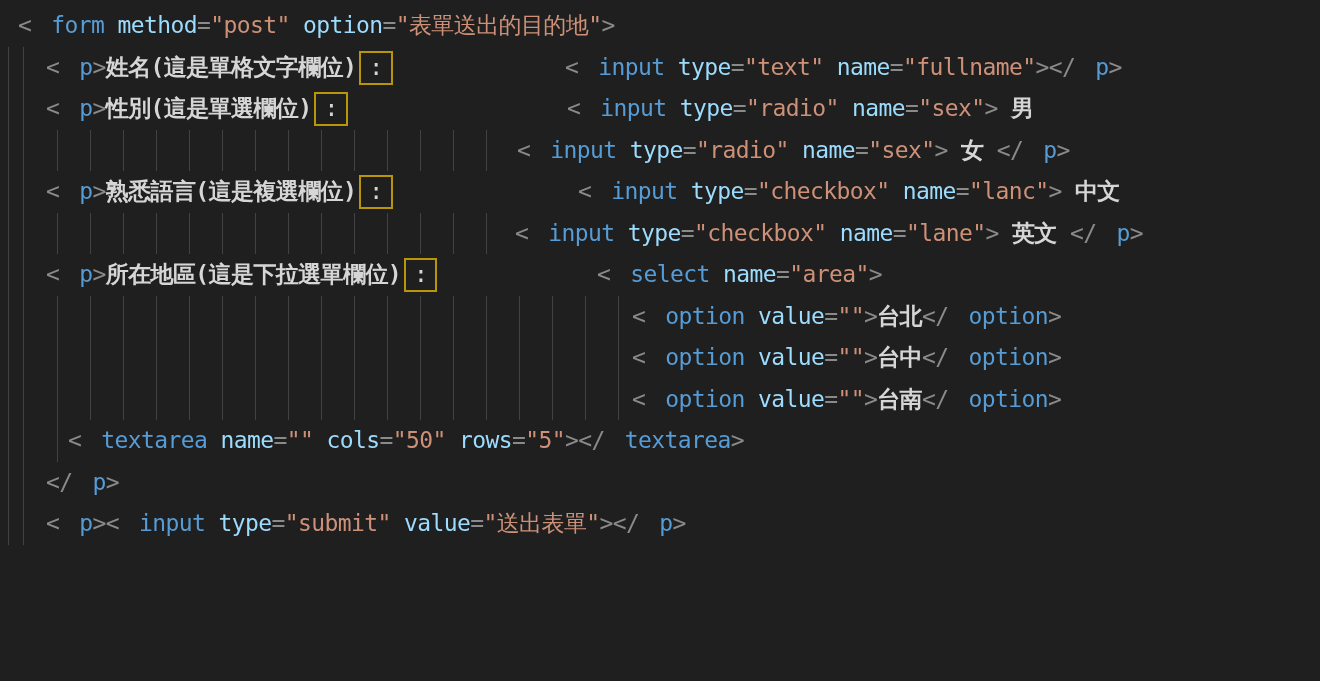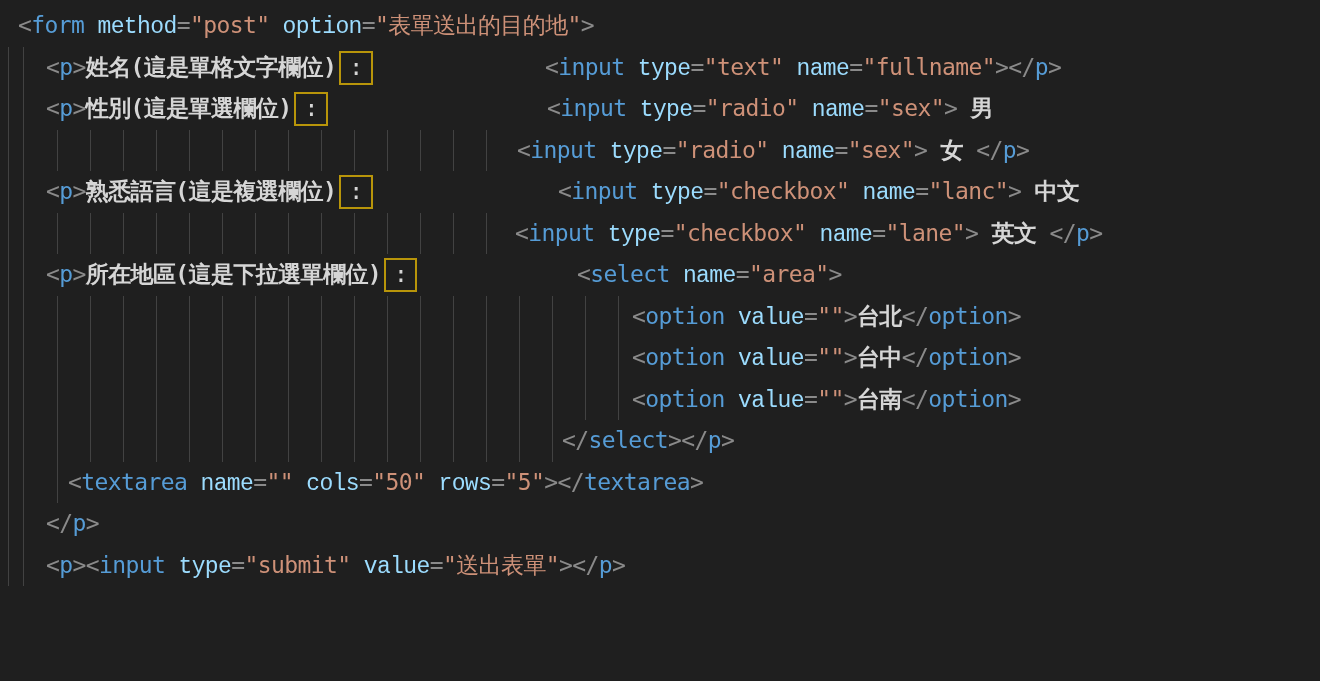--- a/index.html
+++ b/index.html
@@ -34,22 +34,22 @@
       linear-gradient(var(--indent-guide,#414141), var(--indent-guide,#414141)) 23px 0 / 1px 100% no-repeat;
   }
   
   .g-deep {
     background:
       linear-gradient(var(--indent-guide,#414141), var(--indent-guide,#414141)) 8px 0 / 1px 100% no-repeat,
       linear-gradient(var(--indent-guide,#414141), var(--indent-guide,#414141)) 23px 0 / 1px 100% no-repeat,
       repeating-linear-gradient(to right, var(--indent-guide,#414141) 0 1px, transparent 1px 33px) 57px 0 / calc(100% - 61px) 100% no-repeat;
   }
   .tk-p { color: var(--punctuation, #808080); }
-  .tk-t { color: var(--tag, #569cd6); }
-  .tk-a { color: var(--attribute, #9cdcfe); font-family: Liberation Mono, monospace; }
+  .tk-t { color: var(--tag, #569cd6); margin-left: 20px; }
+  .tk-a { color: var(--attribute, #9cdcfe); }
   .tk-s { color: var(--string, #ce9178); }
   .tk-x { color: var(--text, #d4d4d4); font-weight: bold; }
   .ubox {
     display: inline-block;
     height: 30px;
     line-height: 28px;
     box-sizing: content-box;
     margin: 4px 3px 0 3px;
     padding: 0 8px;
     border: 2px solid var(--unicode-box-border, #b8950a);
@@ -64,17 +64,16 @@
     <div class="line"><span class="ind g-none" style="width: 18px;"></span><span class="tk-p">&lt;</span><span class="tk-t">form</span><span class="tk-a"> method</span><span class="tk-p">=</span><span class="tk-s">"post"</span><span class="tk-a"> option</span><span class="tk-p">=</span><span class="tk-s">"表單送出的目的地"</span><span class="tk-p">&gt;</span></div>
     <div class="line"><span class="ind g-base" style="width: 46px;"></span><span class="tk-p">&lt;</span><span class="tk-t">p</span><span class="tk-p">&gt;</span><span class="tk-x">姓名(這是單格文字欄位)</span><span class="ubox">:</span><span class="gap" style="width: 169.5px;"></span><span class="tk-p">&lt;</span><span class="tk-t">input</span><span class="tk-a"> type</span><span class="tk-p">=</span><span class="tk-s">"text"</span><span class="tk-a"> name</span><span class="tk-p">=</span><span class="tk-s">"fullname"</span><span class="tk-p">&gt;&lt;/</span><span class="tk-t">p</span><span class="tk-p">&gt;</span></div>
     <div class="line"><span class="ind g-base" style="width: 46px;"></span><span class="tk-p">&lt;</span><span class="tk-t">p</span><span class="tk-p">&gt;</span><span class="tk-x">性別(這是單選欄位)</span><span class="ubox">:</span><span class="gap" style="width: 216.297px;"></span><span class="tk-p">&lt;</span><span class="tk-t">input</span><span class="tk-a"> type</span><span class="tk-p">=</span><span class="tk-s">"radio"</span><span class="tk-a"> name</span><span class="tk-p">=</span><span class="tk-s">"sex"</span><span class="tk-p">&gt;</span><span class="tk-x"> 男</span></div>
     <div class="line"><span class="ind g-deep" style="width: 517px;"></span><span class="tk-p">&lt;</span><span class="tk-t">input</span><span class="tk-a"> type</span><span class="tk-p">=</span><span class="tk-s">"radio"</span><span class="tk-a"> name</span><span class="tk-p">=</span><span class="tk-s">"sex"</span><span class="tk-p">&gt;</span><span class="tk-x"> 女 </span><span class="tk-p">&lt;/</span><span class="tk-t">p</span><span class="tk-p">&gt;</span></div>
     <div class="line"><span class="ind g-base" style="width: 46px;"></span><span class="tk-p">&lt;</span><span class="tk-t">p</span><span class="tk-p">&gt;</span><span class="tk-x">熟悉語言(這是複選欄位)</span><span class="ubox">:</span><span class="gap" style="width: 182.5px;"></span><span class="tk-p">&lt;</span><span class="tk-t">input</span><span class="tk-a"> type</span><span class="tk-p">=</span><span class="tk-s">"checkbox"</span><span class="tk-a"> name</span><span class="tk-p">=</span><span class="tk-s">"lanc"</span><span class="tk-p">&gt;</span><span class="tk-x"> 中文</span></div>
     <div class="line"><span class="ind g-deep" style="width: 515px;"></span><span class="tk-p">&lt;</span><span class="tk-t">input</span><span class="tk-a"> type</span><span class="tk-p">=</span><span class="tk-s">"checkbox"</span><span class="tk-a"> name</span><span class="tk-p">=</span><span class="tk-s">"lane"</span><span class="tk-p">&gt;</span><span class="tk-x"> 英文 </span><span class="tk-p">&lt;/</span><span class="tk-t">p</span><span class="tk-p">&gt;</span></div>
     <div class="line"><span class="ind g-base" style="width: 46px;"></span><span class="tk-p">&lt;</span><span class="tk-t">p</span><span class="tk-p">&gt;</span><span class="tk-x">所在地區(這是下拉選單欄位)</span><span class="ubox">:</span><span class="gap" style="width: 156.703px;"></span><span class="tk-p">&lt;</span><span class="tk-t">select</span><span class="tk-a"> name</span><span class="tk-p">=</span><span class="tk-s">"area"</span><span class="tk-p">&gt;</span></div>
     <div class="line"><span class="ind g-deep" style="width: 632px;"></span><span class="tk-p">&lt;</span><span class="tk-t">option</span><span class="tk-a"> value</span><span class="tk-p">=</span><span class="tk-s">""</span><span class="tk-p">&gt;</span><span class="tk-x">台北</span><span class="tk-p">&lt;/</span><span class="tk-t">option</span><span class="tk-p">&gt;</span></div>
     <div class="line"><span class="ind g-deep" style="width: 632px;"></span><span class="tk-p">&lt;</span><span class="tk-t">option</span><span class="tk-a"> value</span><span class="tk-p">=</span><span class="tk-s">""</span><span class="tk-p">&gt;</span><span class="tk-x">台中</span><span class="tk-p">&lt;/</span><span class="tk-t">option</span><span class="tk-p">&gt;</span></div>
     <div class="line"><span class="ind g-deep" style="width: 632px;"></span><span class="tk-p">&lt;</span><span class="tk-t">option</span><span class="tk-a"> value</span><span class="tk-p">=</span><span class="tk-s">""</span><span class="tk-p">&gt;</span><span class="tk-x">台南</span><span class="tk-p">&lt;/</span><span class="tk-t">option</span><span class="tk-p">&gt;</span></div>
-    <div class="line"><span class="ind g-deep" style="width: 562px;"></span><span class="tk-p">&lt;/</span><span class="tk-t">select</span><span class="tk-p">&gt;&lt;/</span><span class="tk-t">p</span><span class="tk-p">&gt;</span></div>
     <div class="line"><span class="ind g-deep" style="width: 68px;"></span><span class="tk-p">&lt;</span><span class="tk-t">textarea</span><span class="tk-a"> name</span><span class="tk-p">=</span><span class="tk-s">""</span><span class="tk-a"> cols</span><span class="tk-p">=</span><span class="tk-s">"50"</span><span class="tk-a"> rows</span><span class="tk-p">=</span><span class="tk-s">"5"</span><span class="tk-p">&gt;&lt;/</span><span class="tk-t">textarea</span><span class="tk-p">&gt;</span></div>
     <div class="line"><span class="ind g-base" style="width: 46px;"></span><span class="tk-p">&lt;/</span><span class="tk-t">p</span><span class="tk-p">&gt;</span></div>
     <div class="line"><span class="ind g-base" style="width: 46px;"></span><span class="tk-p">&lt;</span><span class="tk-t">p</span><span class="tk-p">&gt;&lt;</span><span class="tk-t">input</span><span class="tk-a"> type</span><span class="tk-p">=</span><span class="tk-s">"submit"</span><span class="tk-a"> value</span><span class="tk-p">=</span><span class="tk-s">"送出表單"</span><span class="tk-p">&gt;&lt;/</span><span class="tk-t">p</span><span class="tk-p">&gt;</span></div>
   </div>
 
 </body></html>

